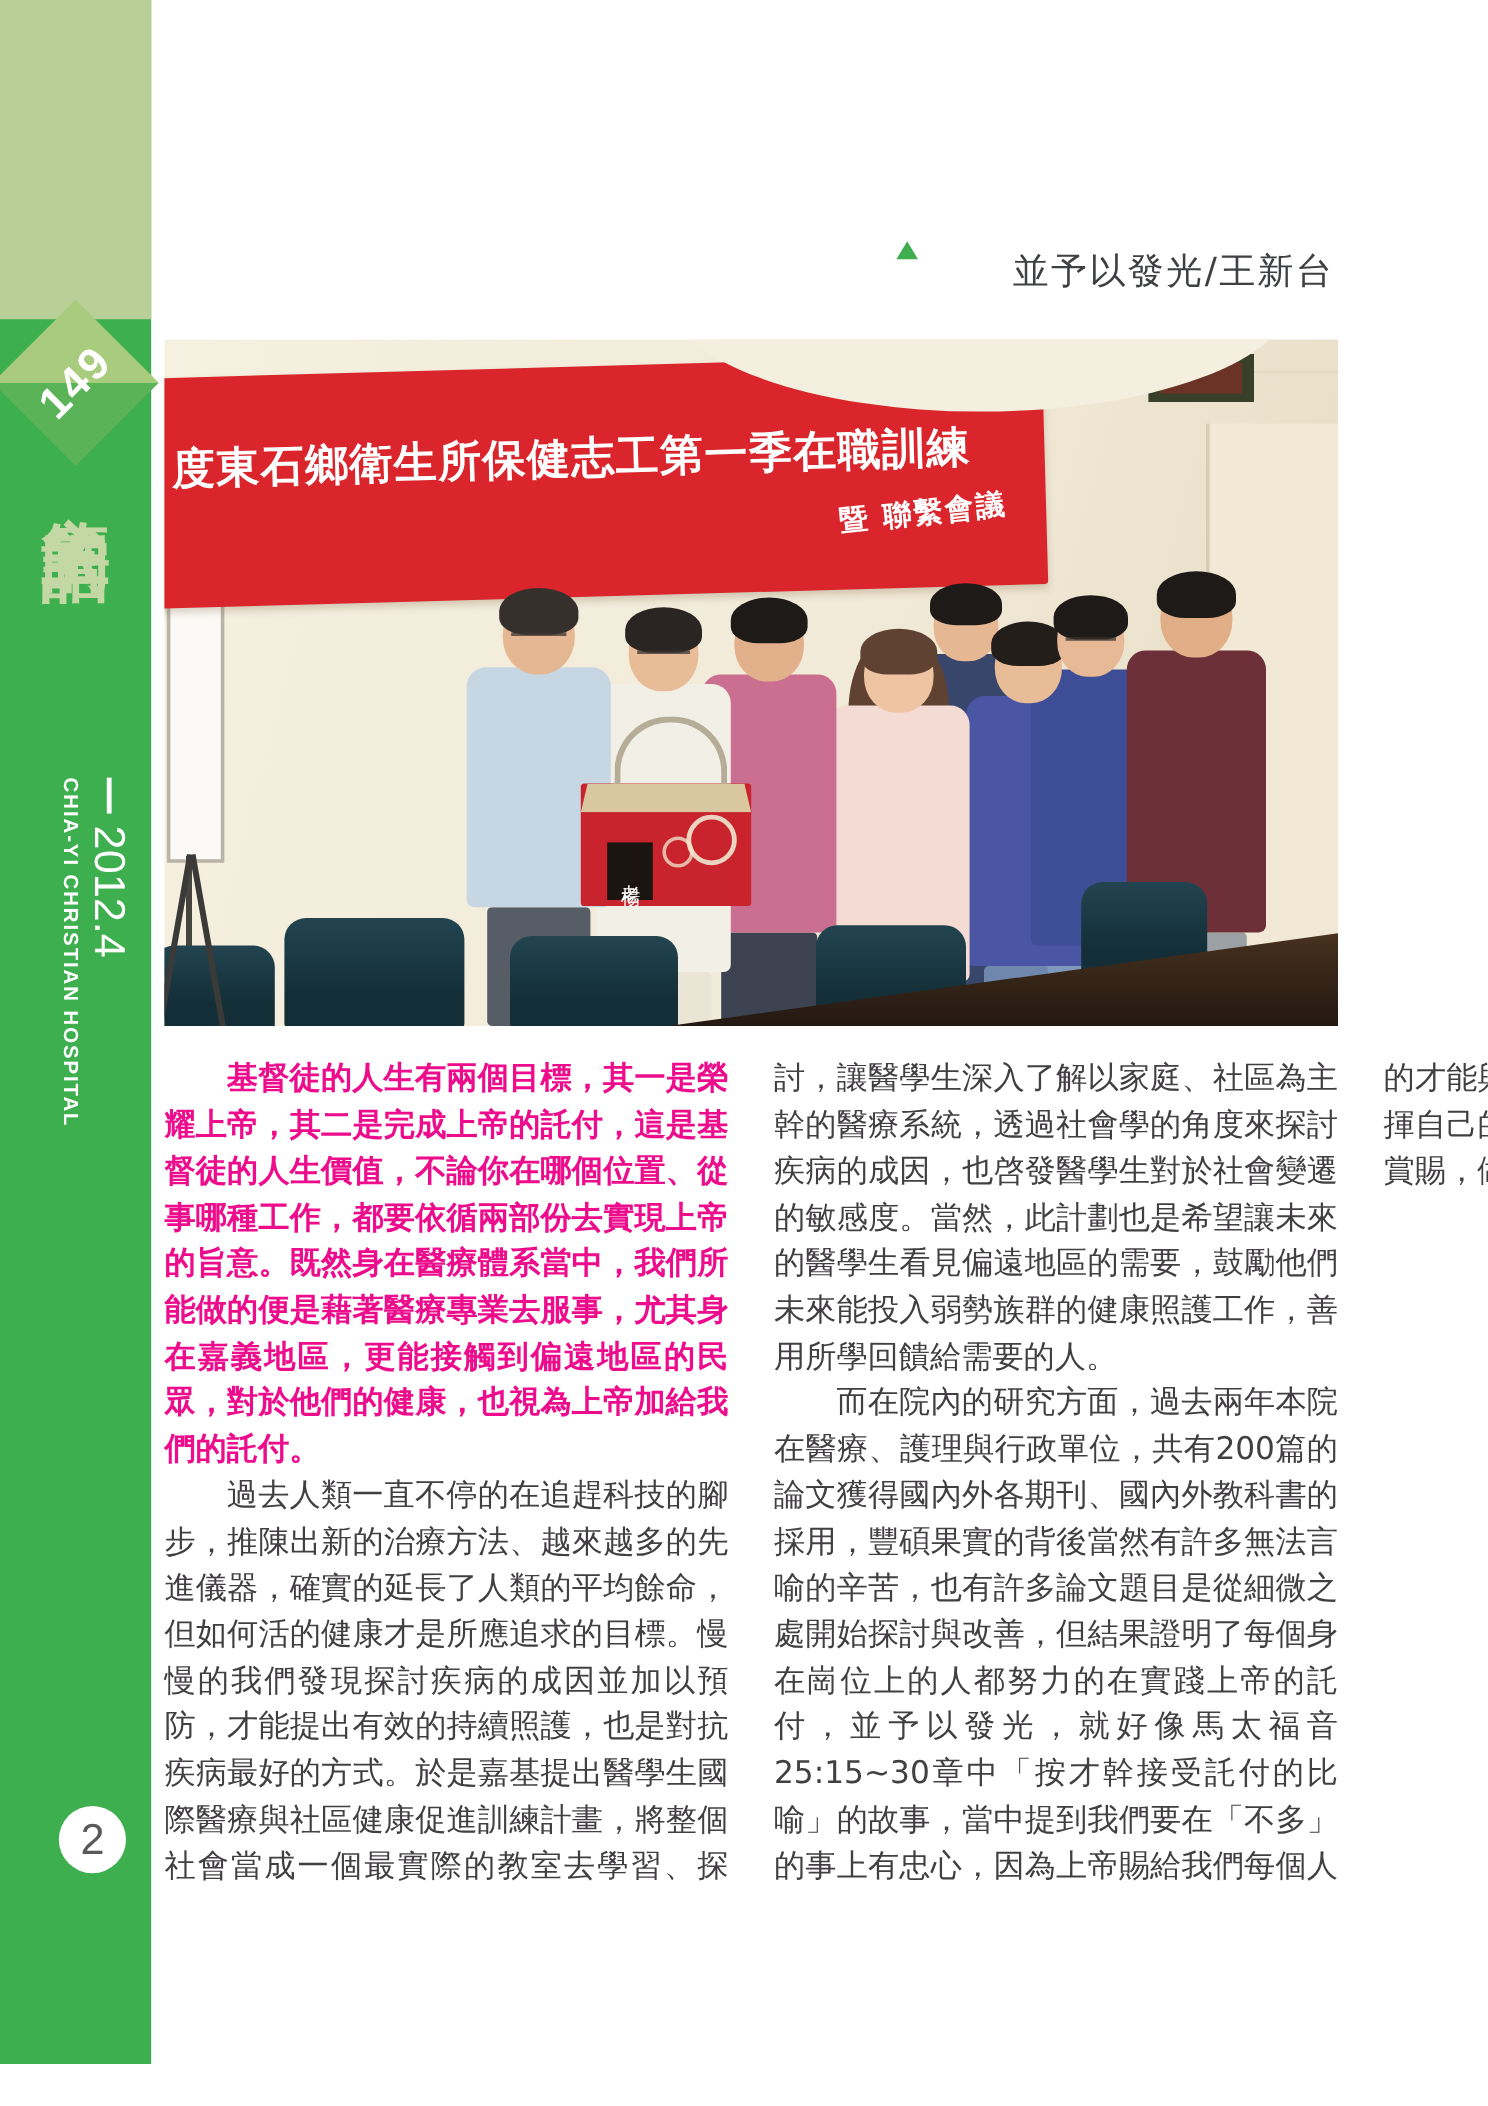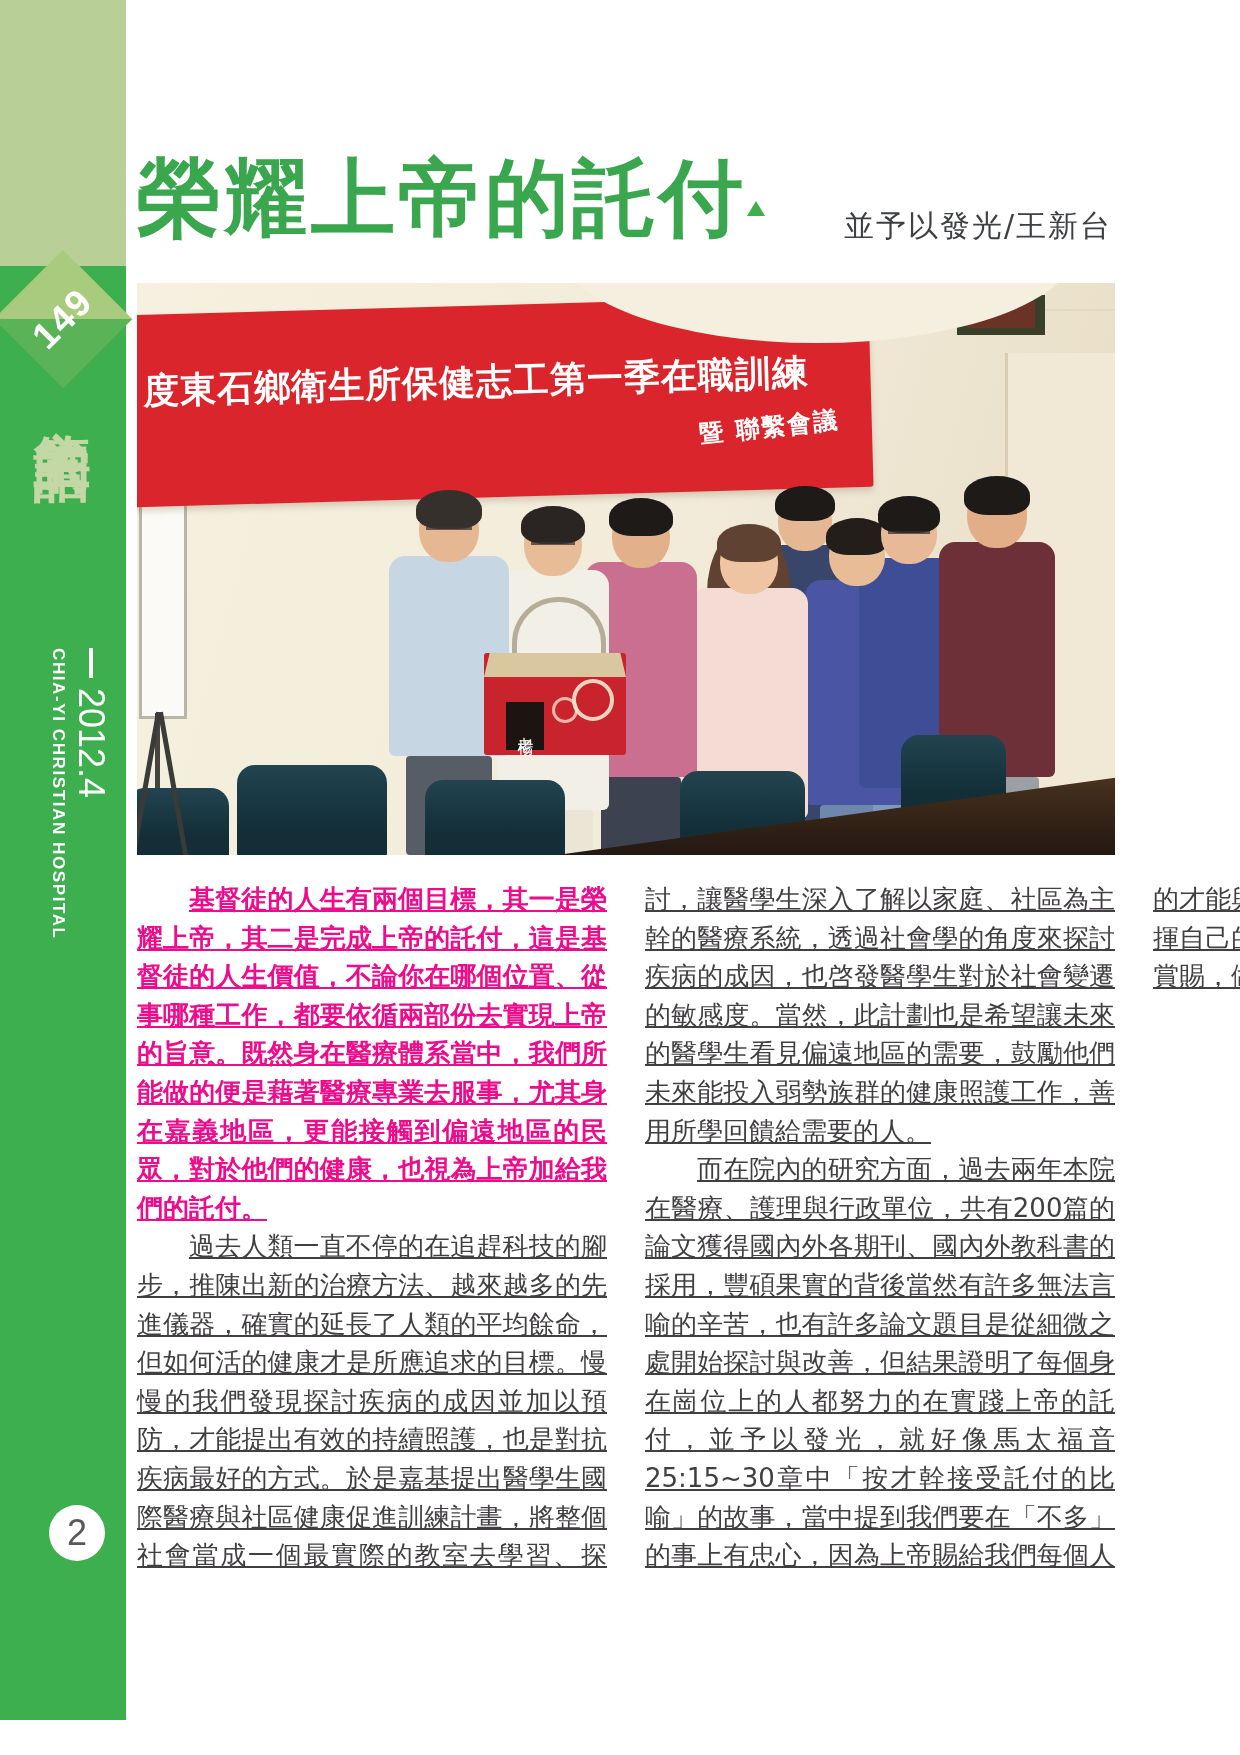--- a/index.html
+++ b/index.html
@@ -91,21 +91,21 @@
          border-radius:18px 18px 4px 4px;z-index:6;}
   .table{position:absolute;left:420px;top:455px;width:558px;height:117px;z-index:7;
          background:linear-gradient(180deg,#6A4A2F 0%,#402C1B 45%,#241812 100%);
          clip-path:polygon(0 100%,100% 34%,100% 100%);}
   .easel-leg{position:absolute;width:5px;height:150px;background:#3A3A38;z-index:6;}
 
   
   .article-body{position:absolute;left:137px;top:880px;width:978px;height:702px;
                 column-count:2;column-gap:38px;column-fill:auto;
                 font-size:26px;line-height:38.6px;text-align:justify;color:#413F41;}
-  .article-body p{margin:0;text-indent:2em;text-decoration:underline;}
+  .article-body p{margin:0;text-indent:2em;}
   .article-body p.highlight{color:var(--magenta,#EC0C8C);font-weight:700;}
 </style>
 </head>
 <body>
 
 <div class="page">
 
   <aside class="sidebar">
     <div class="sidebar-top"></div>
     <div class="diamond">
@@ -117,21 +117,20 @@
         <span class="date-dash"></span>
         <span>2012.4</span>
       </div>
       <div class="hospital-line">CHIA-YI CHRISTIAN HOSPITAL</div>
     </div>
     <div class="page-circle">
       <span>2</span>
     </div>
   </aside>
 
-  <h1 class="title">榮耀上帝的託付</h1>
   <div class="title-mark"></div>
   <div class="author">並予以發光/王新台</div>
 
   <figure class="photo" id="photo">
     <div class="ceiling-line"></div>
     <div class="wall-corner"></div>
     <div class="door"></div>
     <div class="exit-sign">
         <div></div>
       </div>

